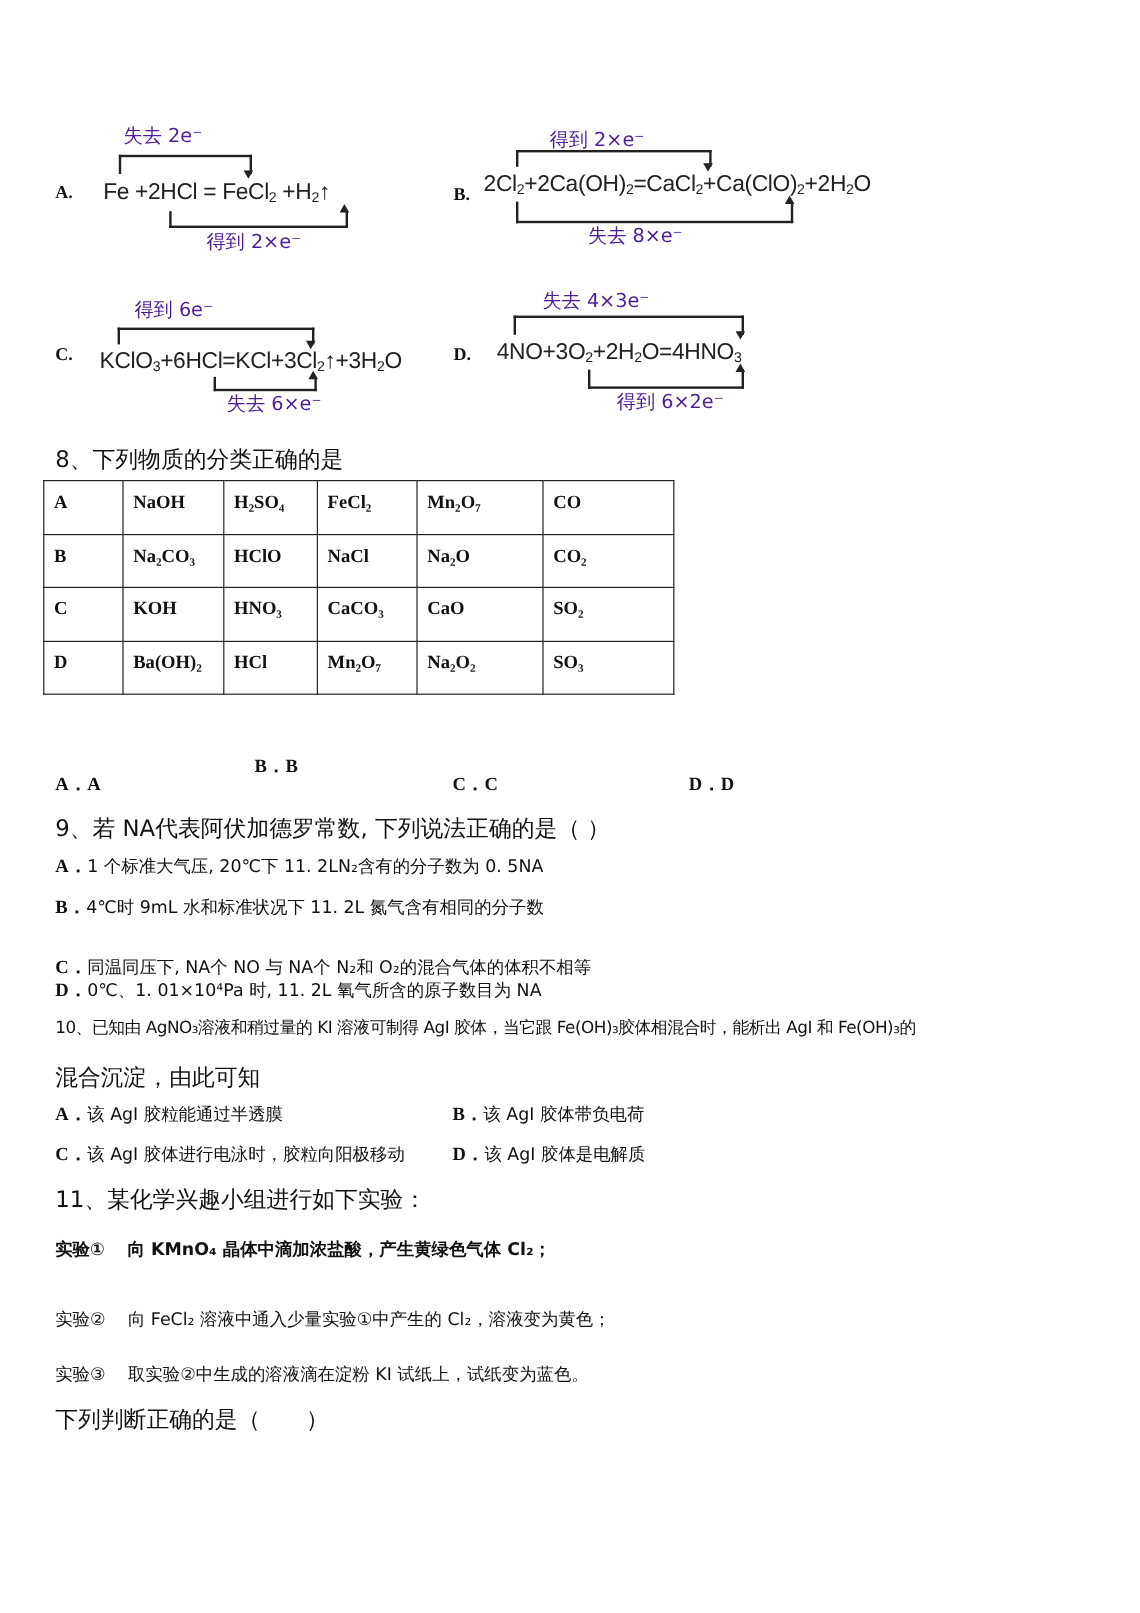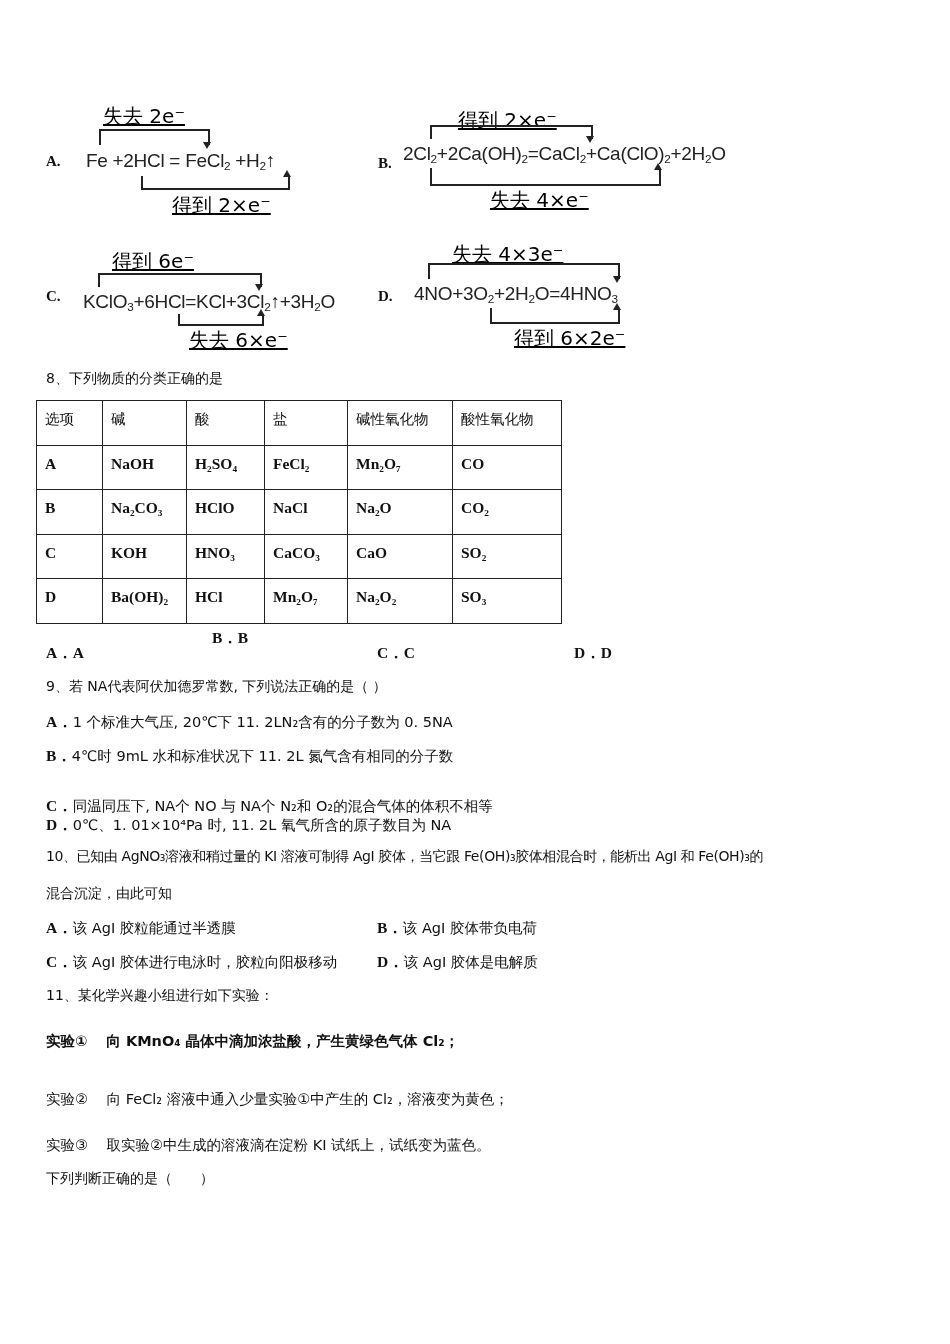--- a/index.html
+++ b/index.html
@@ -1,25 +1,25 @@
 <!DOCTYPE html>
 <html><head>
 <meta charset="utf-8">
 <style>
   html, body { margin:0; padding:0; background:#ffffff; }
   body { width:950px; height:1344px; position:relative; overflow:hidden;
          font-family:"DejaVu Serif","Liberation Serif",serif; color:#111; }
   .abs { position:absolute; }
   .eq-label { font-family:"Liberation Serif",serif; font-weight:bold; font-size:15px; }
   .eq { font-family:"Liberation Sans","DejaVu Sans",sans-serif; font-size:19px; color:#222; white-space:nowrap; letter-spacing:-0.3px; }
-  .eq-note { font-family:"DejaVu Sans",sans-serif; font-size:20px; color:#000000; white-space:nowrap;text-decoration:underline; }
+  .eq-note { font-family:"DejaVu Sans",sans-serif; font-size:16px; color:#4c1d95; white-space:nowrap; }
   .bracket { position:absolute; border:2px solid #222; }
   .arrow-head { position:absolute; width:0; height:0; border-left:4px solid transparent; border-right:4px solid transparent; border-top:7px solid #222; }
   .arrow-up { position:absolute; width:0; height:0; border-left:4px solid transparent; border-right:4px solid transparent; border-bottom:7px solid #222; }
-  .q-line { font-family:"DejaVu Sans",sans-serif; font-size:14px; white-space:nowrap; }
+  .q-line { font-family:"DejaVu Sans",sans-serif; font-size:19px; white-space:nowrap; }
   .opt { font-family:"DejaVu Sans",sans-serif; font-size:14.5px; white-space:nowrap; }
   .opt b.L { font-family:"Liberation Serif",serif; font-weight:bold; font-size:15.5px; }
   .bold-s { font-family:"Liberation Serif",serif; font-weight:bold; font-size:15.5px; }
   sub { font-size:0.62em; vertical-align:-0.22em; }
   table.cls { position:absolute; left:36px; top:400px; border-collapse:collapse; }
   table.cls td { border:1.5px solid #222; height:44.5px; padding:0 0 0 8px; vertical-align:top; padding-top:9px;
                  font-family:"Liberation Serif",serif; font-weight:bold; font-size:15.5px; box-sizing:border-box; }
   table.cls tr.hdr td { font-family:"DejaVu Sans",sans-serif; font-weight:normal; font-size:14.5px; }
 </style>
 </head>
@@ -37,21 +37,21 @@
 </div>
 
 <div>
   <span class="abs eq-label" style="left:378px;top:155px;">B.</span>
   <span class="abs eq-note" style="left:458px;top:107px;">得到 2×e⁻</span>
   <div class="bracket" style="left:430px;top:125px;width:159px;height:12px;border-bottom:none;"></div>
   <div class="arrow-head" style="left:586px;top:136px;"></div>
   <span class="abs eq" style="left:403px;top:143px;">2Cl<sub>2</sub>+2Ca(OH)<sub>2</sub>=CaCl<sub>2</sub>+Ca(ClO)<sub>2</sub>+2H<sub>2</sub>O</span>
   <div class="bracket" style="left:430px;top:168px;width:227px;height:16px;border-top:none;"></div>
   <div class="arrow-up" style="left:654px;top:163px;"></div>
-  <span class="abs eq-note" style="left:490px;top:187px;">失去 4×e⁻</span>
+  <span class="abs eq-note" style="left:490px;top:187px;">失去 8×e⁻</span>
 </div>
 
 <div>
   <span class="abs eq-label" style="left:46px;top:288px;">C.</span>
   <span class="abs eq-note" style="left:112px;top:248px;">得到 6e⁻</span>
   <div class="bracket" style="left:98px;top:273px;width:160px;height:12px;border-bottom:none;"></div>
   <div class="arrow-head" style="left:255px;top:284px;"></div>
   <span class="abs eq" style="left:83px;top:291px;">KClO<sub>3</sub>+6HCl=KCl+3Cl<sub>2</sub>↑+3H<sub>2</sub>O</span>
   <div class="bracket" style="left:178px;top:314px;width:82px;height:10px;border-top:none;"></div>
   <div class="arrow-up" style="left:257px;top:309px;"></div>
@@ -75,28 +75,20 @@
   <table class="cls">
     <colgroup>
       <col style="width:66px">
         <col style="width:84px">
         <col style="width:78px">
         <col style="width:83px">
         <col style="width:105px">
         <col style="width:109px">
     </colgroup>
     <tbody>
-        <tr class="hdr">
-      <td>选项</td>
-      <td>碱</td>
-      <td>酸</td>
-      <td>盐</td>
-      <td>碱性氧化物</td>
-      <td>酸性氧化物</td>
-    </tr>
     <tr>
       <td>A</td>
       <td>NaOH</td>
       <td>H₂SO₄</td>
       <td>FeCl₂</td>
       <td>Mn₂O₇</td>
       <td>CO</td>
     </tr>
     <tr>
       <td>B</td>

